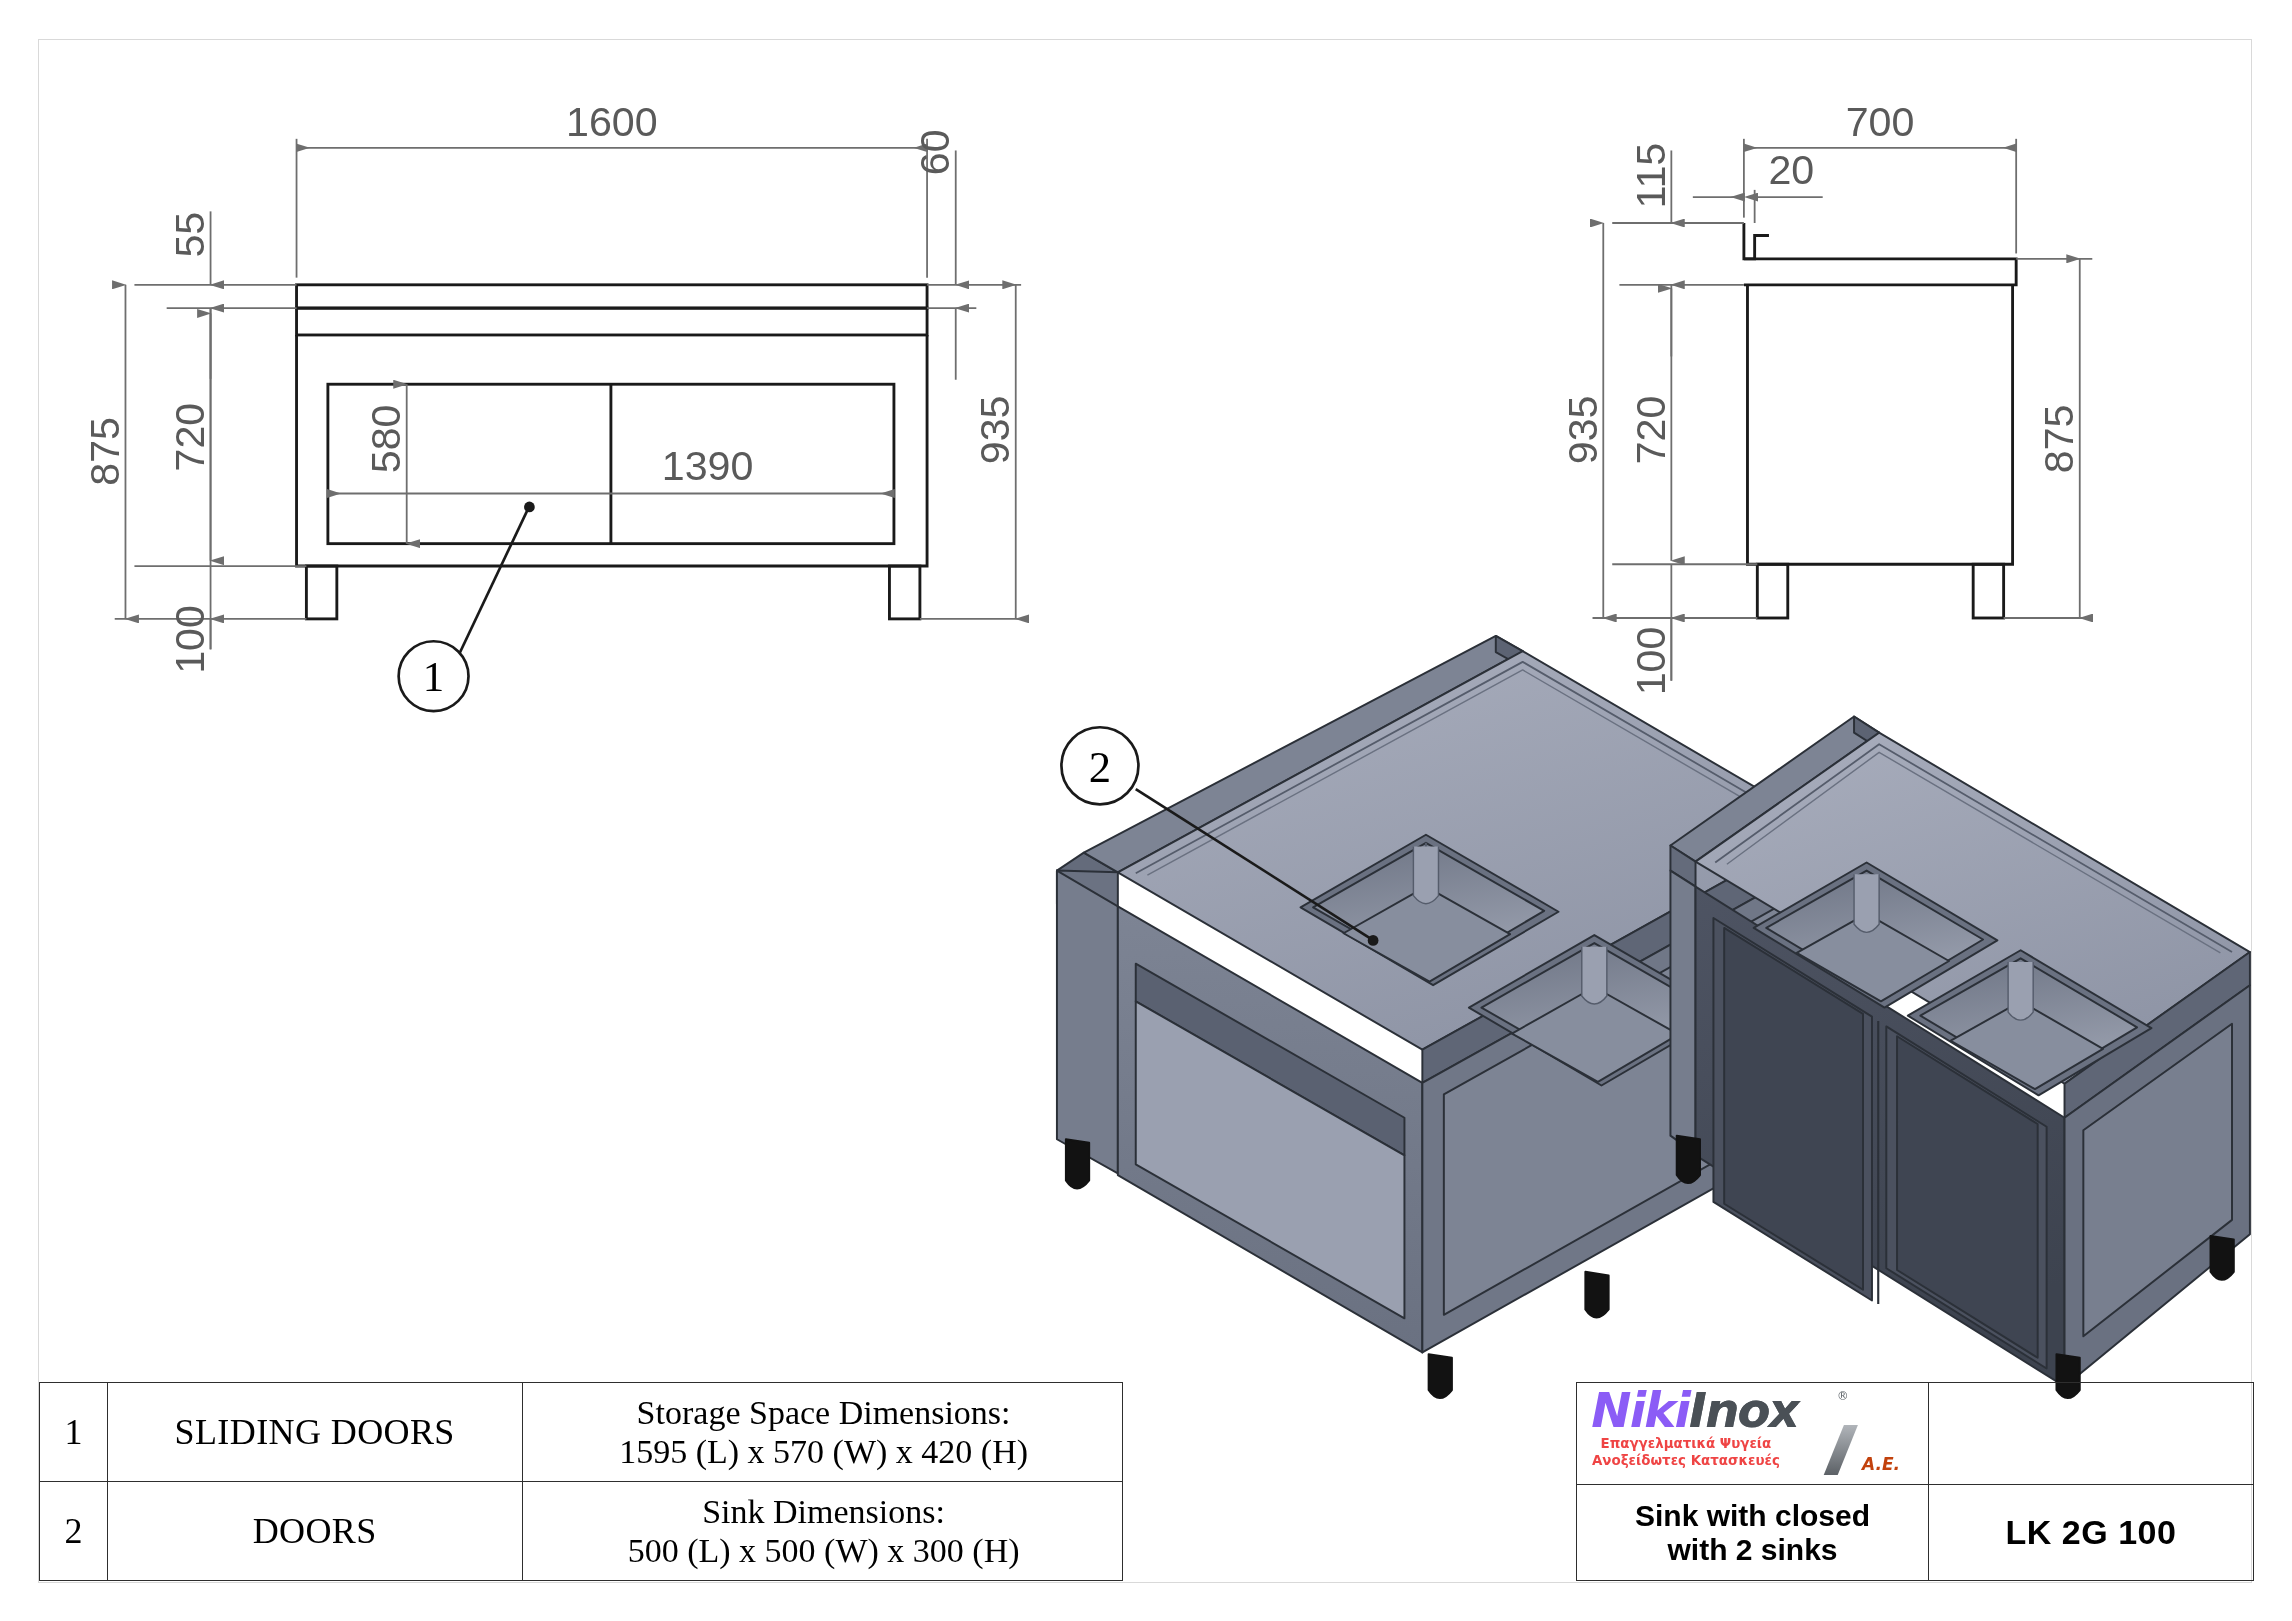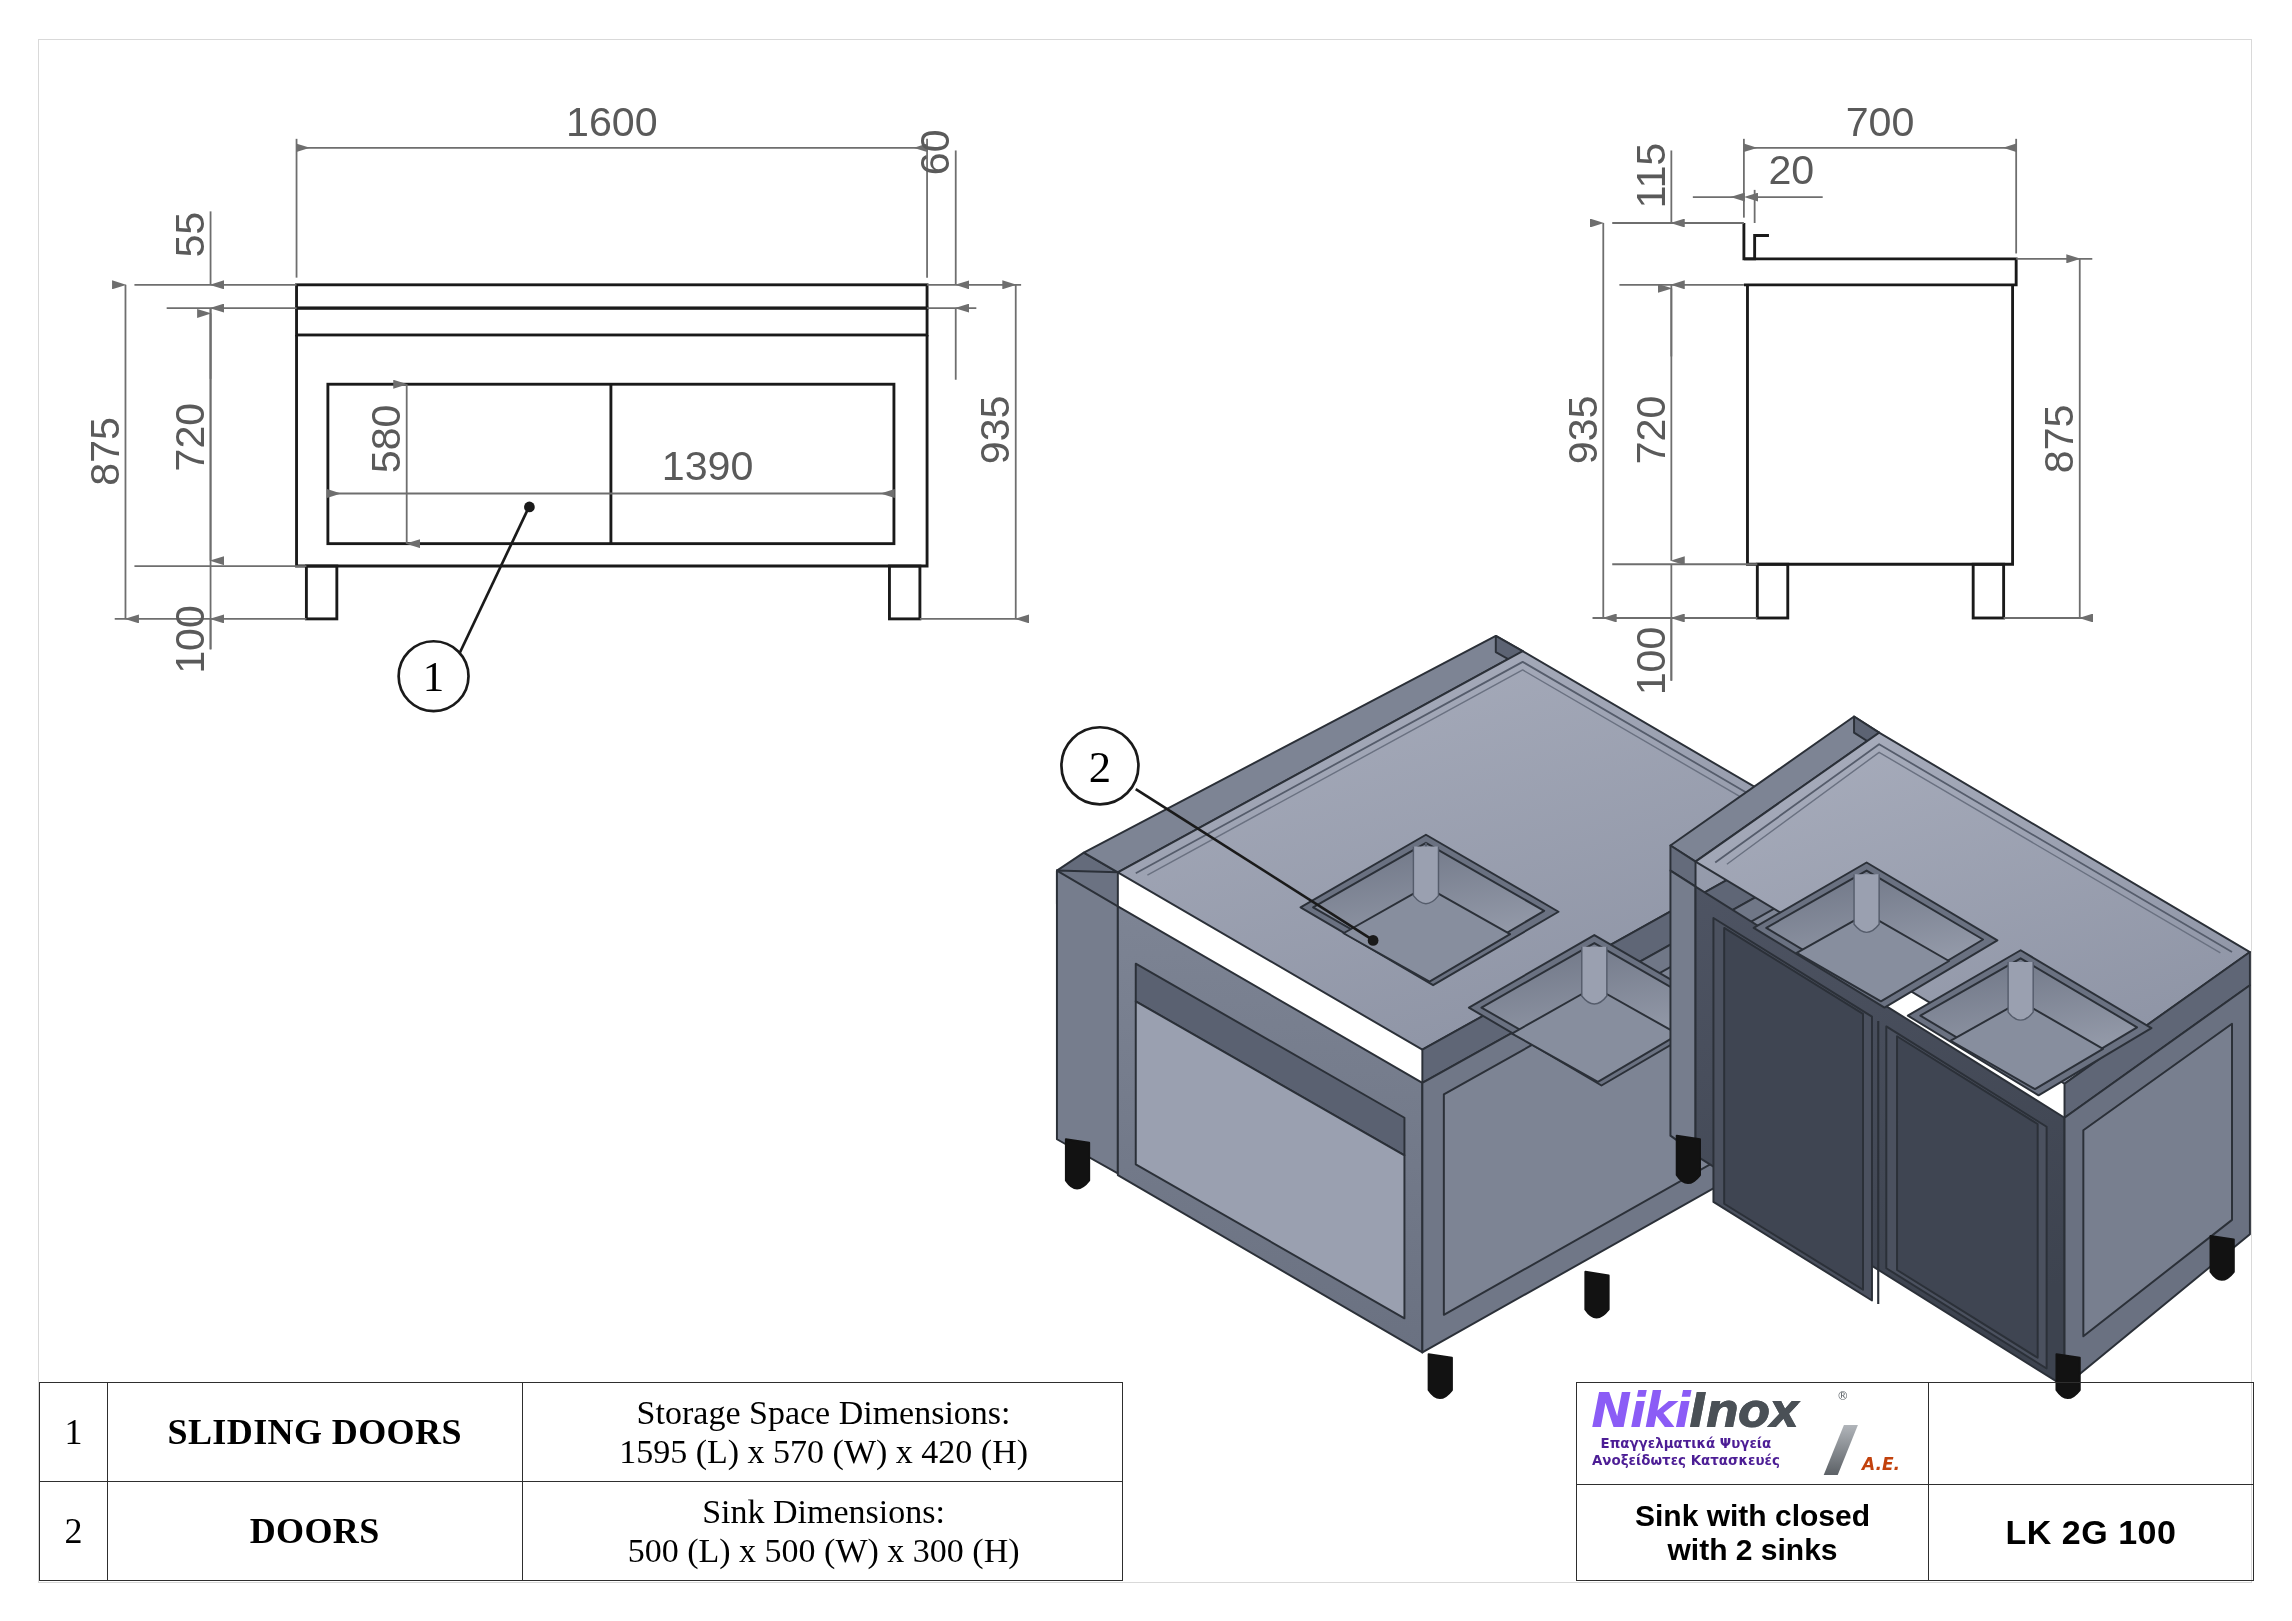--- a/index.html
+++ b/index.html
@@ -21,21 +21,21 @@
     border-collapse:collapse;table-layout:fixed;
   }
   .parts-table td{
     border:1.8px solid #2e2e2e;
     text-align:center;vertical-align:middle;
     font-family:"Liberation Serif", serif;
     color:#000;
     padding:0 5.4px;
   }
   .parts-table td.c-idx{width:56px;font-size:36px;}
-  .parts-table td.c-name{width:403px;font-size:36px;letter-spacing:0.4px;font-weight:bold;}
+  .parts-table td.c-name{width:403px;font-size:36px;letter-spacing:0.4px;}
   .parts-table td.c-dims{font-size:34px;line-height:1.15;padding-left:8px;}
   .parts-table .dim-l1{display:block;}
   .parts-table .dim-l2{display:block;}
 
   
   .title-block{
     position:absolute;left:1576px;top:1382px;width:673px;height:199px;
     border-collapse:collapse;table-layout:fixed;
   }
   .title-block td{
@@ -62,21 +62,21 @@
     background:linear-gradient(180deg,#8e9499 0%,#3c4247 45%,#7d858c 70%,#c8ccd0 100%);
     -webkit-background-clip:text;background-clip:text;color:#4a5056;
   }
   .logo-reg{
     position:absolute;left:260px;top:5.4px;font-size:11.6px;color:#5b6166;
     font-family:"DejaVu Sans", sans-serif;
   }
   .logo-sub{
     position:absolute;left:15px;top:52px;
     font-family:"DejaVu Sans", sans-serif;font-weight:bold;font-size:13.4px;
-    color:#4c1d95;line-height:1.25;white-space:nowrap;
+    color:#ef4444;line-height:1.25;white-space:nowrap;
   }
   .logo-slash{
     position:absolute;left:240px;top:41px;width:52px;height:50px;overflow:hidden;
   }
   .logo-slash:before{
     content:"";position:absolute;left:16px;top:-5.4px;width:14.3px;height:64px;
     background:linear-gradient(180deg,#b9bdc2,#4d5257);
     transform:skewX(-22deg);
   }
   .logo-ae{

